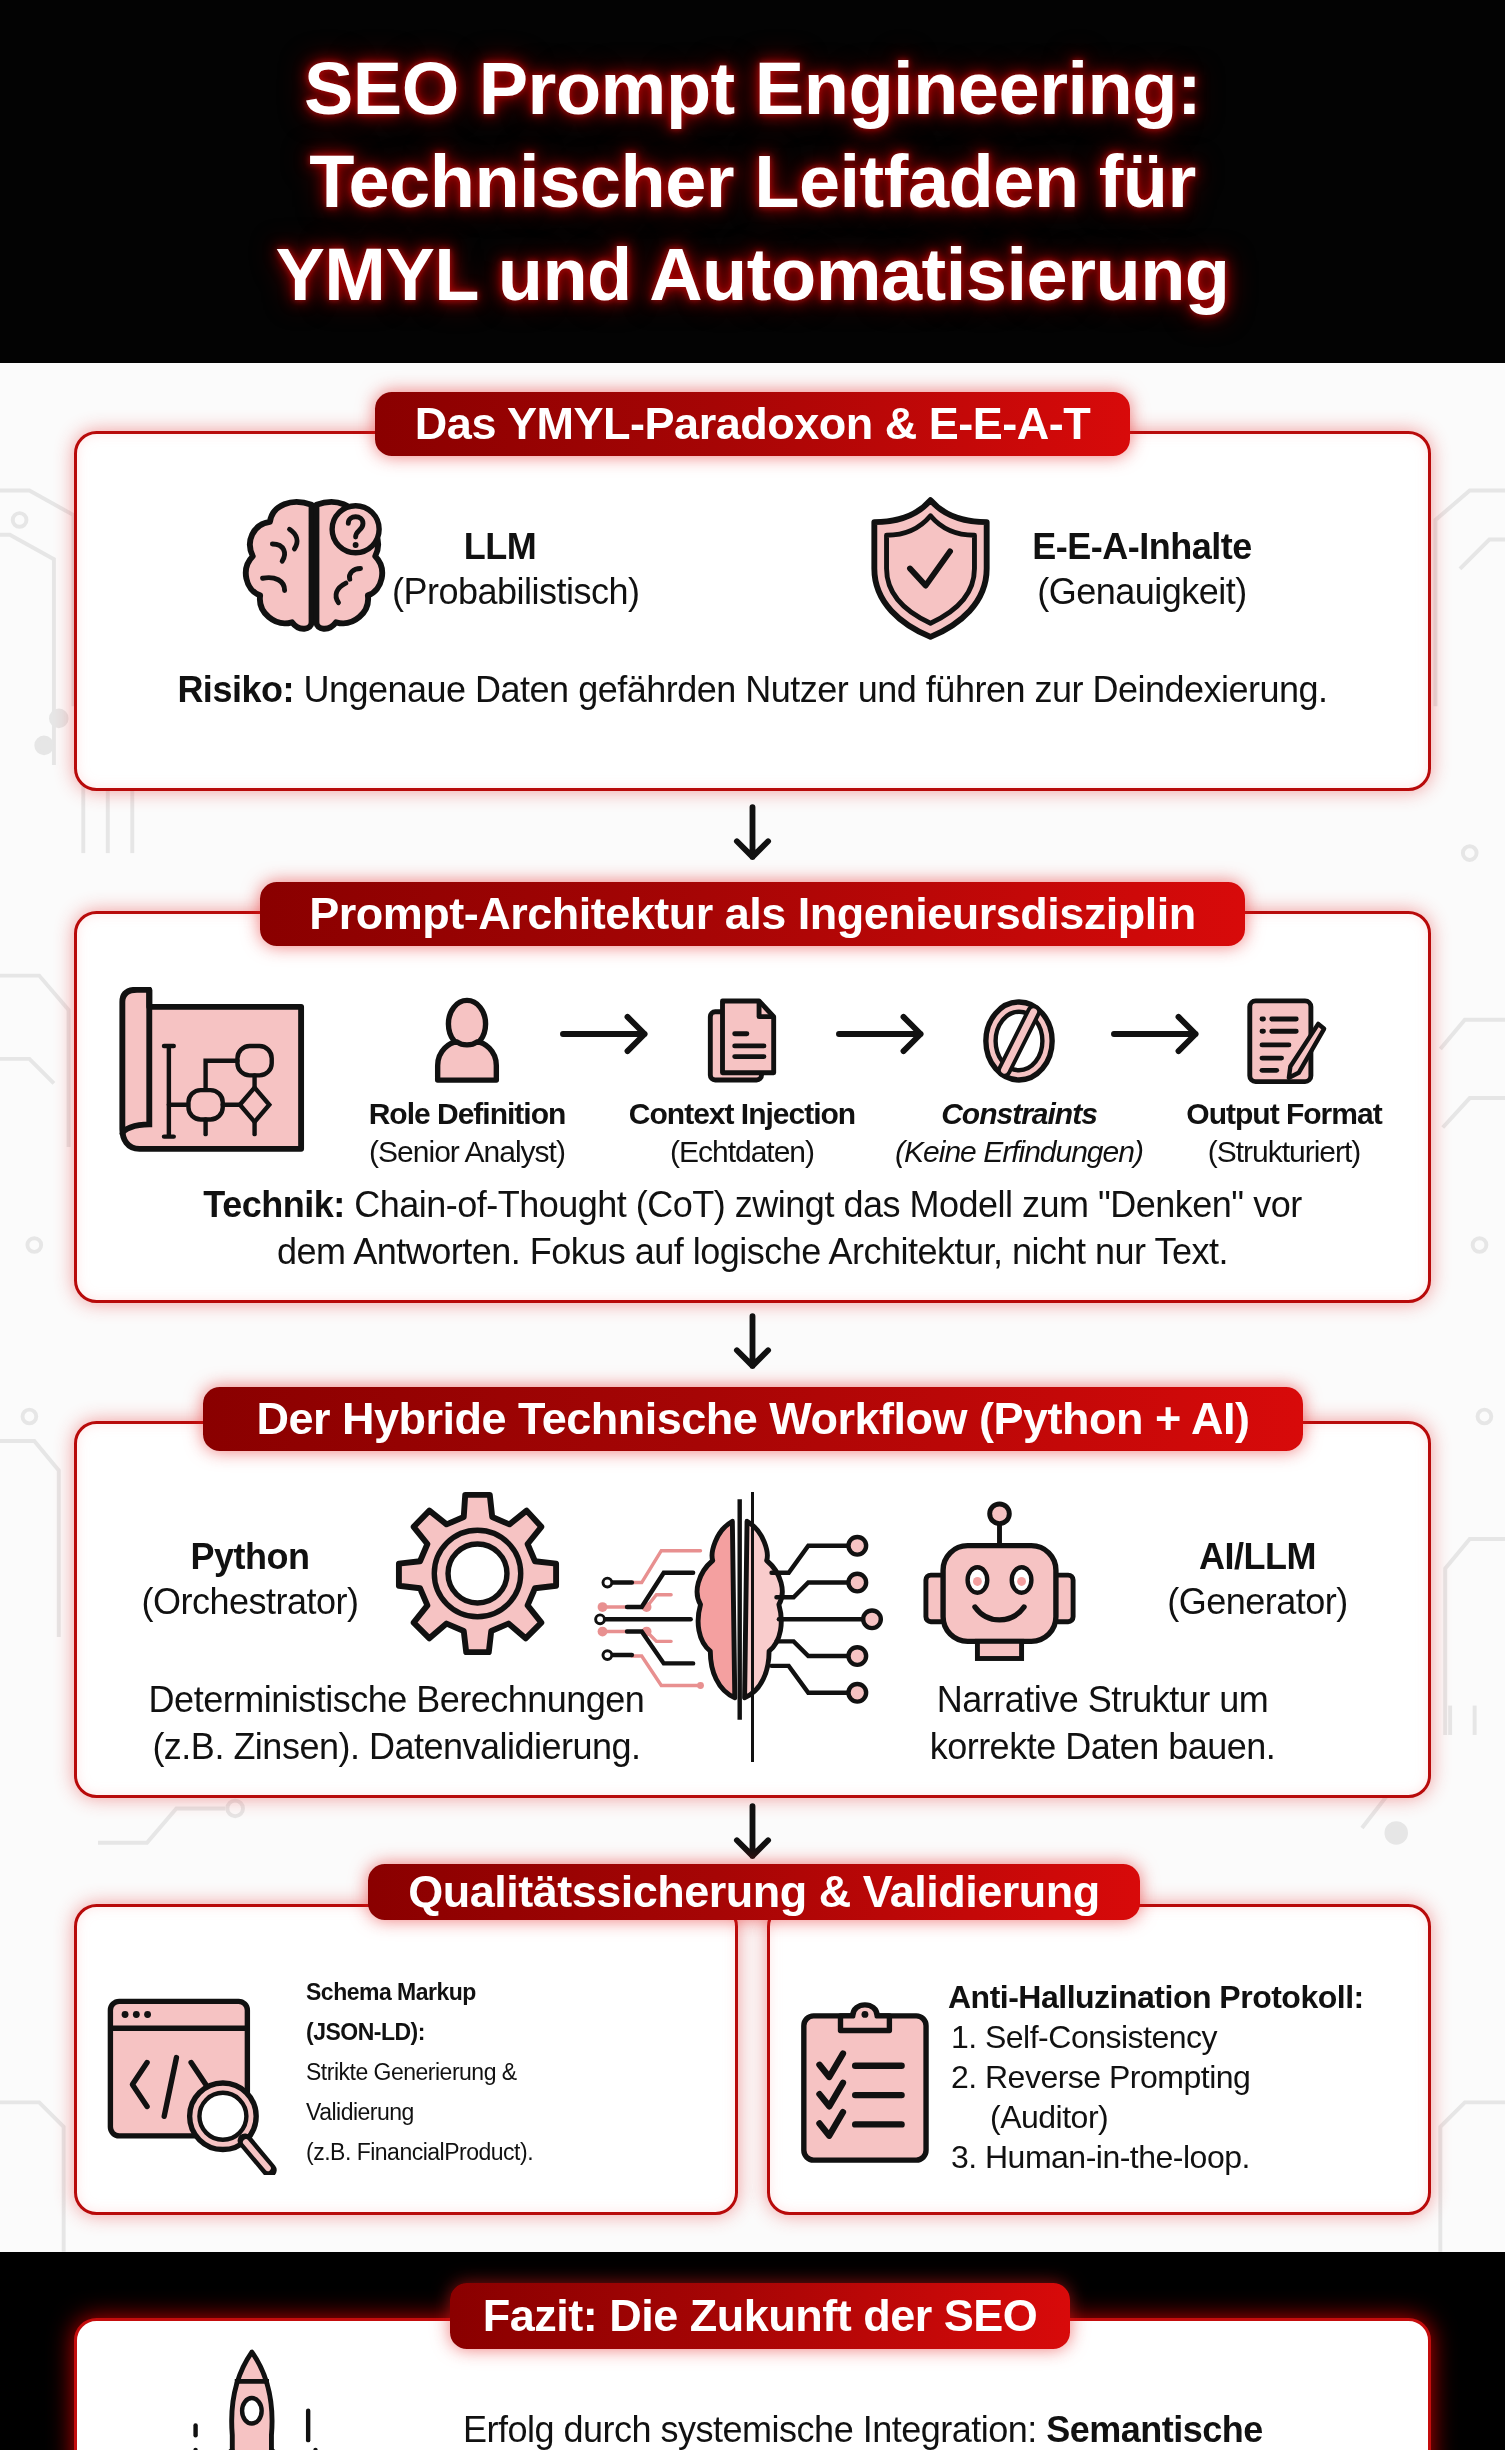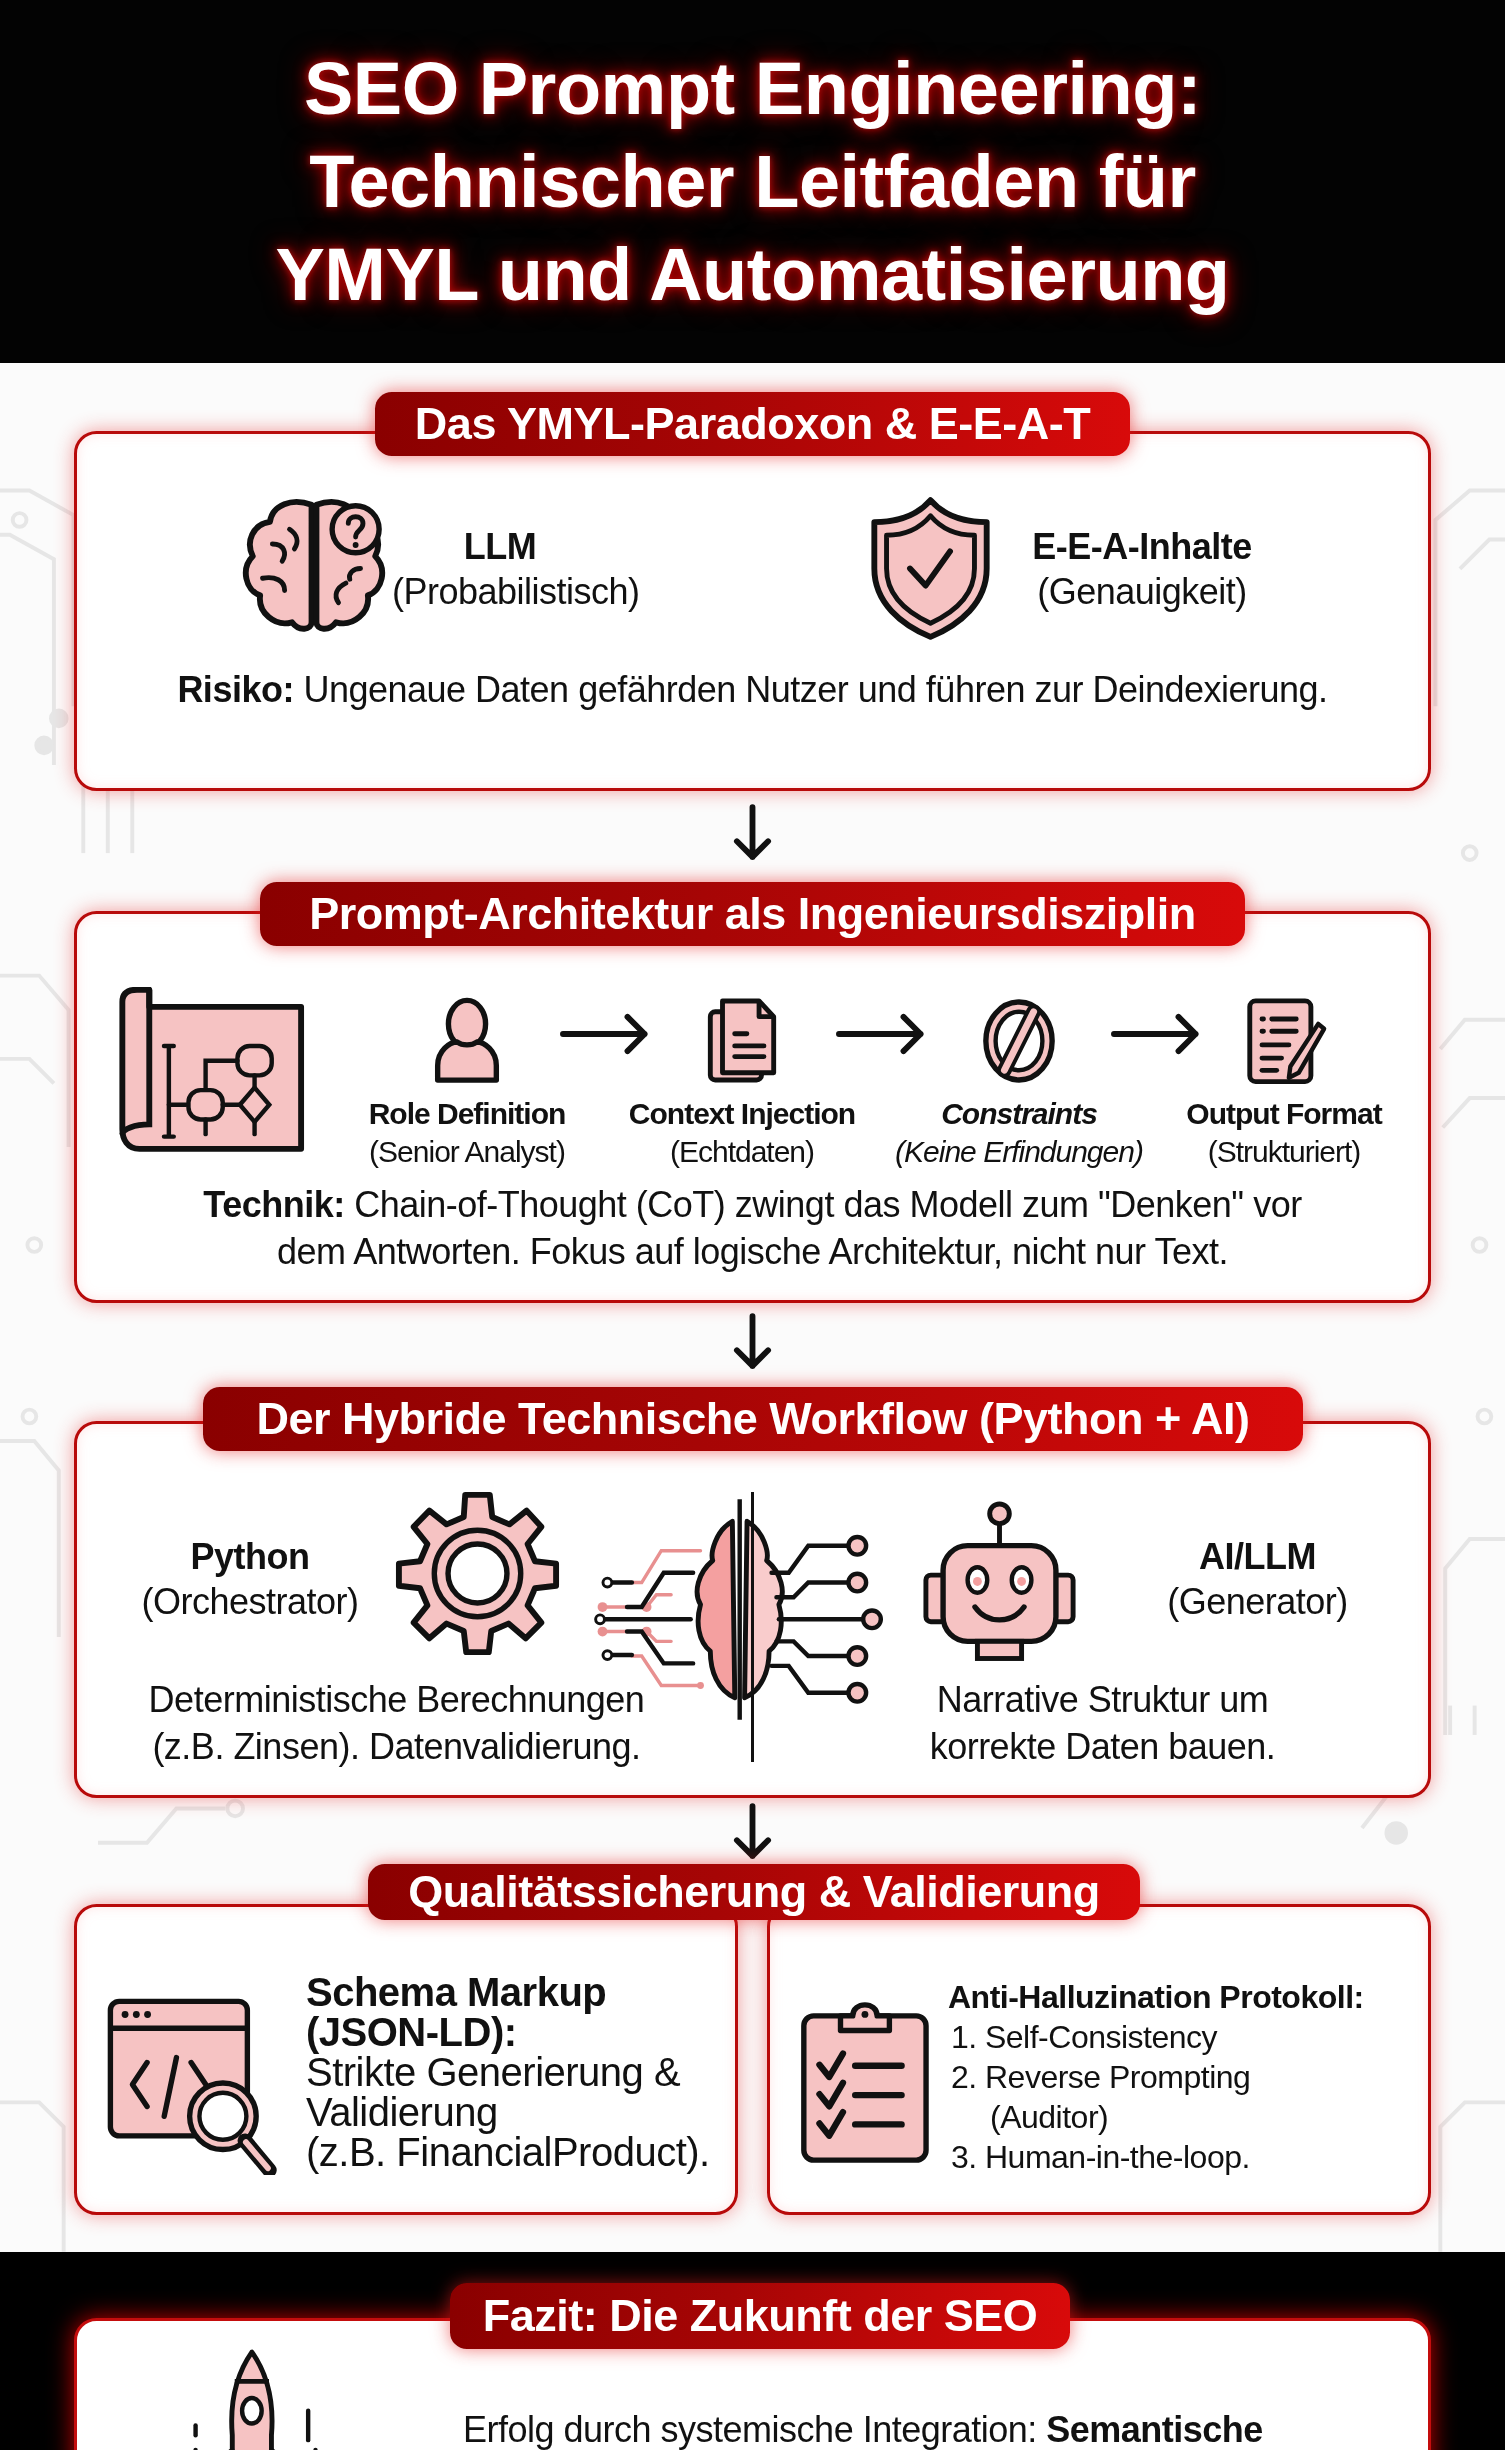--- a/index.html
+++ b/index.html
@@ -344,21 +344,21 @@
     <path d="M90 140 L60 185 L90 230"></path>
     <path d="M150 130 L125 250"></path>
     <path d="M180 140 L210 185"></path>
   </g>
   <circle cx="245" cy="250" r="68" fill="#f6c3c3" stroke="#111" stroke-width="11"></circle>
   <circle cx="245" cy="250" r="48" fill="#fff" stroke="#111" stroke-width="9"></circle>
   <path d="M290 300 L340 360" stroke="#111" stroke-width="30" stroke-linecap="round"></path>
   <path d="M292 303 L337 356" stroke="#f6c3c3" stroke-width="12" stroke-linecap="round"></path>
 </svg>
 
-<div class="abs" style="left:306px; top:1972px; width:421px; font-size:40px; line-height:40px; letter-spacing:-0.5px;">
+<div class="abs" style="left:306px; top:1972px; width:421px; font-size:23px; line-height:40px; letter-spacing:-0.5px;">
   <div class="t-bold">Schema Markup</div>
   <div class="t-bold">(JSON-LD):</div>
   <div>Strikte Generierung &amp;</div>
   <div>Validierung</div>
   <div>(z.B. FinancialProduct).</div>
 </div>
 
 <svg class="abs" style="left:794px; top:1989px;" width="137" height="176" viewBox="0 0 280 360">
   <rect x="20" y="55" width="250" height="295" rx="20" fill="#f6c3c3" stroke="#111" stroke-width="11"></rect>
   <path d="M95 85 L95 55 L120 55 C120 25 170 25 170 55 L195 55 L195 85 Z" fill="#f6c3c3" stroke="#111" stroke-width="11" stroke-linejoin="round"></path>

